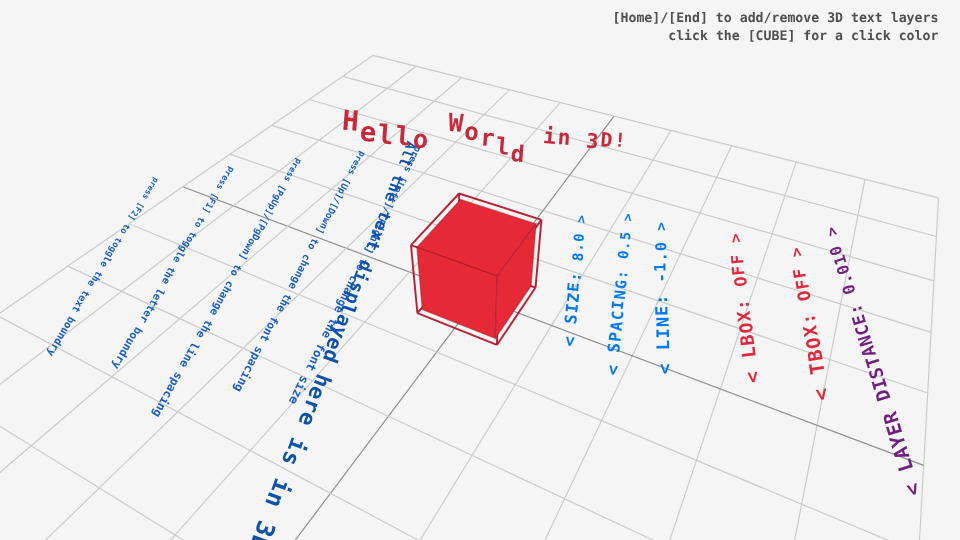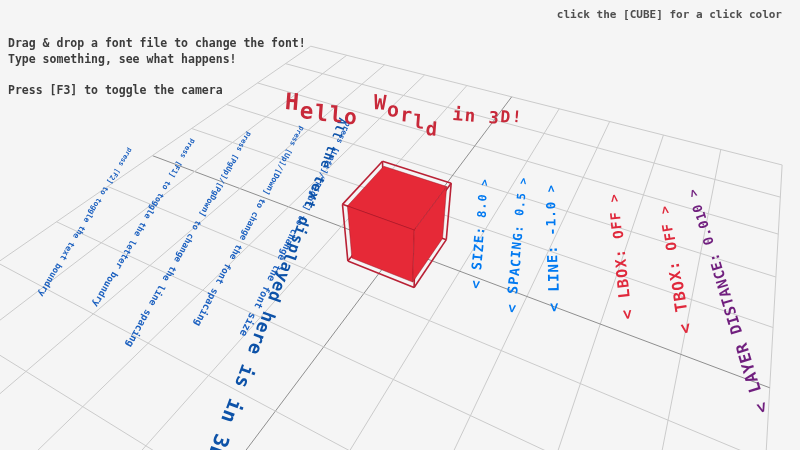--- a/index.html
+++ b/index.html
@@ -71,22 +71,19 @@
       <div class="g3d" style="left: 468px; top: 288px; transform: rotate(-84deg); color: rgb(0, 121, 241); letter-spacing: 1px;"><span style="font-size: 14px; vertical-align: top;">&lt;</span><span style="font-size: 13.75px; vertical-align: top;"> </span><span style="font-size: 13.5px; vertical-align: top;">S</span><span style="font-size: 13.25px; vertical-align: top;">I</span><span style="font-size: 13px; vertical-align: top;">Z</span><span style="font-size: 12.75px; vertical-align: top;">E</span><span style="font-size: 12.5px; vertical-align: top;">:</span><span style="font-size: 12.25px; vertical-align: top;"> </span><span style="font-size: 12px; vertical-align: top;">8</span><span style="font-size: 11.75px; vertical-align: top;">.</span><span style="font-size: 11.5px; vertical-align: top;">0</span><span style="font-size: 11.25px; vertical-align: top;"> </span><span style="font-size: 11px; vertical-align: top;">&gt;</span></div>
       <div class="g3d" style="left: 504px; top: 312px; transform: rotate(-84deg); color: rgb(0, 121, 241); letter-spacing: 1px;"><span style="font-size: 14px; vertical-align: top;">&lt;</span><span style="font-size: 13.8px; vertical-align: top;"> </span><span style="font-size: 13.6px; vertical-align: top;">S</span><span style="font-size: 13.4px; vertical-align: top;">P</span><span style="font-size: 13.2px; vertical-align: top;">A</span><span style="font-size: 13px; vertical-align: top;">C</span><span style="font-size: 12.8px; vertical-align: top;">I</span><span style="font-size: 12.6px; vertical-align: top;">N</span><span style="font-size: 12.4px; vertical-align: top;">G</span><span style="font-size: 12.2px; vertical-align: top;">:</span><span style="font-size: 12px; vertical-align: top;"> </span><span style="font-size: 11.8px; vertical-align: top;">0</span><span style="font-size: 11.6px; vertical-align: top;">.</span><span style="font-size: 11.4px; vertical-align: top;">5</span><span style="font-size: 11.2px; vertical-align: top;"> </span><span style="font-size: 11px; vertical-align: top;">&gt;</span></div>
       <div class="g3d" style="left: 547px; top: 312px; transform: rotate(-91deg); color: rgb(0, 121, 241); letter-spacing: 1px;"><span style="font-size: 15px; vertical-align: top;">&lt;</span><span style="font-size: 14.7692px; vertical-align: top;"> </span><span style="font-size: 14.5385px; vertical-align: top;">L</span><span style="font-size: 14.3077px; vertical-align: top;">I</span><span style="font-size: 14.0769px; vertical-align: top;">N</span><span style="font-size: 13.8462px; vertical-align: top;">E</span><span style="font-size: 13.6154px; vertical-align: top;">:</span><span style="font-size: 13.3846px; vertical-align: top;"> </span><span style="font-size: 13.1538px; vertical-align: top;">-</span><span style="font-size: 12.9231px; vertical-align: top;">1</span><span style="font-size: 12.6923px; vertical-align: top;">.</span><span style="font-size: 12.4615px; vertical-align: top;">0</span><span style="font-size: 12.2308px; vertical-align: top;"> </span><span style="font-size: 12px; vertical-align: top;">&gt;</span></div>
       <div class="g3d" style="left: 620px; top: 320px; transform: rotate(-96deg); color: rgb(224, 41, 60); letter-spacing: 1px;"><span style="font-size: 16px; vertical-align: top;">&lt;</span><span style="font-size: 15.75px; vertical-align: top;"> </span><span style="font-size: 15.5px; vertical-align: top;">L</span><span style="font-size: 15.25px; vertical-align: top;">B</span><span style="font-size: 15px; vertical-align: top;">O</span><span style="font-size: 14.75px; vertical-align: top;">X</span><span style="font-size: 14.5px; vertical-align: top;">:</span><span style="font-size: 14.25px; vertical-align: top;"> </span><span style="font-size: 14px; vertical-align: top;">O</span><span style="font-size: 13.75px; vertical-align: top;">F</span><span style="font-size: 13.5px; vertical-align: top;">F</span><span style="font-size: 13.25px; vertical-align: top;"> </span><span style="font-size: 13px; vertical-align: top;">&gt;</span></div>
       <div class="g3d" style="left: 678px; top: 335px; transform: rotate(-99deg); color: rgb(224, 41, 60); letter-spacing: 1px;"><span style="font-size: 17px; vertical-align: top;">&lt;</span><span style="font-size: 16.6667px; vertical-align: top;"> </span><span style="font-size: 16.3333px; vertical-align: top;">T</span><span style="font-size: 16px; vertical-align: top;">B</span><span style="font-size: 15.6667px; vertical-align: top;">O</span><span style="font-size: 15.3333px; vertical-align: top;">X</span><span style="font-size: 15px; vertical-align: top;">:</span><span style="font-size: 14.6667px; vertical-align: top;"> </span><span style="font-size: 14.3333px; vertical-align: top;">O</span><span style="font-size: 14px; vertical-align: top;">F</span><span style="font-size: 13.6667px; vertical-align: top;">F</span><span style="font-size: 13.3333px; vertical-align: top;"> </span><span style="font-size: 13px; vertical-align: top;">&gt;</span></div>
       <div class="g3d" style="left: 755px; top: 415px; transform: rotate(-107deg); color: rgb(112, 31, 126); letter-spacing: 0.5px;"><span style="font-size: 17px; vertical-align: top;">&lt;</span><span style="font-size: 16.8125px; vertical-align: top;"> </span><span style="font-size: 16.625px; vertical-align: top;">L</span><span style="font-size: 16.4375px; vertical-align: top;">A</span><span style="font-size: 16.25px; vertical-align: top;">Y</span><span style="font-size: 16.0625px; vertical-align: top;">E</span><span style="font-size: 15.875px; vertical-align: top;">R</span><span style="font-size: 15.6875px; vertical-align: top;"> </span><span style="font-size: 15.5px; vertical-align: top;">D</span><span style="font-size: 15.3125px; vertical-align: top;">I</span><span style="font-size: 15.125px; vertical-align: top;">S</span><span style="font-size: 14.9375px; vertical-align: top;">T</span><span style="font-size: 14.75px; vertical-align: top;">A</span><span style="font-size: 14.5625px; vertical-align: top;">N</span><span style="font-size: 14.375px; vertical-align: top;">C</span><span style="font-size: 14.1875px; vertical-align: top;">E</span><span style="font-size: 14px; vertical-align: top;">:</span><span style="font-size: 13.8125px; vertical-align: top;"> </span><span style="font-size: 13.625px; vertical-align: top;">0</span><span style="font-size: 13.4375px; vertical-align: top;">.</span><span style="font-size: 13.25px; vertical-align: top;">0</span><span style="font-size: 13.0625px; vertical-align: top;">1</span><span style="font-size: 12.875px; vertical-align: top;">0</span><span style="font-size: 12.6875px; vertical-align: top;"> </span><span style="font-size: 12.5px; vertical-align: top;">&gt;</span></div>
       <div class="g3d" style="left: 286px; top: 90px; transform: rotate(4.5deg); color: rgb(200, 41, 58); letter-spacing: 1.5px;"><span style="font-size: 23px; vertical-align: top; transform: translateY(0px);">H</span><span style="font-size: 22.5882px; vertical-align: top; transform: translateY(8px);">e</span><span style="font-size: 22.1765px; vertical-align: top; transform: translateY(9px);">l</span><span style="font-size: 21.7647px; vertical-align: top; transform: translateY(10px);">l</span><span style="font-size: 21.3529px; vertical-align: top; transform: translateY(11px);">o</span><span style="font-size: 20.9412px; vertical-align: top; transform: translateY(0px);"> </span><span style="font-size: 20.5294px; vertical-align: top; transform: translateY(-5px);">W</span><span style="font-size: 20.1176px; vertical-align: top; transform: translateY(1px);">o</span><span style="font-size: 19.7059px; vertical-align: top; transform: translateY(6px);">r</span><span style="font-size: 19.2941px; vertical-align: top; transform: translateY(12px);">l</span><span style="font-size: 18.8824px; vertical-align: top; transform: translateY(18px);">d</span><span style="font-size: 18.4706px; vertical-align: top; transform: translateY(0px);"> </span><span style="font-size: 18.0588px; vertical-align: top; transform: translateY(2px);">i</span><span style="font-size: 17.6471px; vertical-align: top; transform: translateY(3px);">n</span><span style="font-size: 17.2353px; vertical-align: top; transform: translateY(0px);"> </span><span style="font-size: 16.8235px; vertical-align: top; transform: translateY(3px);">3</span><span style="font-size: 16.4118px; vertical-align: top; transform: translateY(2px);">D</span><span style="font-size: 16px; vertical-align: top; transform: translateY(1px);">!</span></div>
     </div>
 
 
-  <div id="instructions">Drag &amp; drop a font file to change the font!
-Type something, see what happens!
-
-Press [F3] to toggle the camera</div>
 
   <div id="status-panel">
+    <div class="hint-line" style="color: rgb(79, 79, 79);">[Home]/[End] to add/remove 3D text layers</div>
     <div class="hint-line" style="color: rgb(79, 79, 79);">click the [CUBE] for a click color</div>
   </div>
 
 </div>
 
 </body></html>

